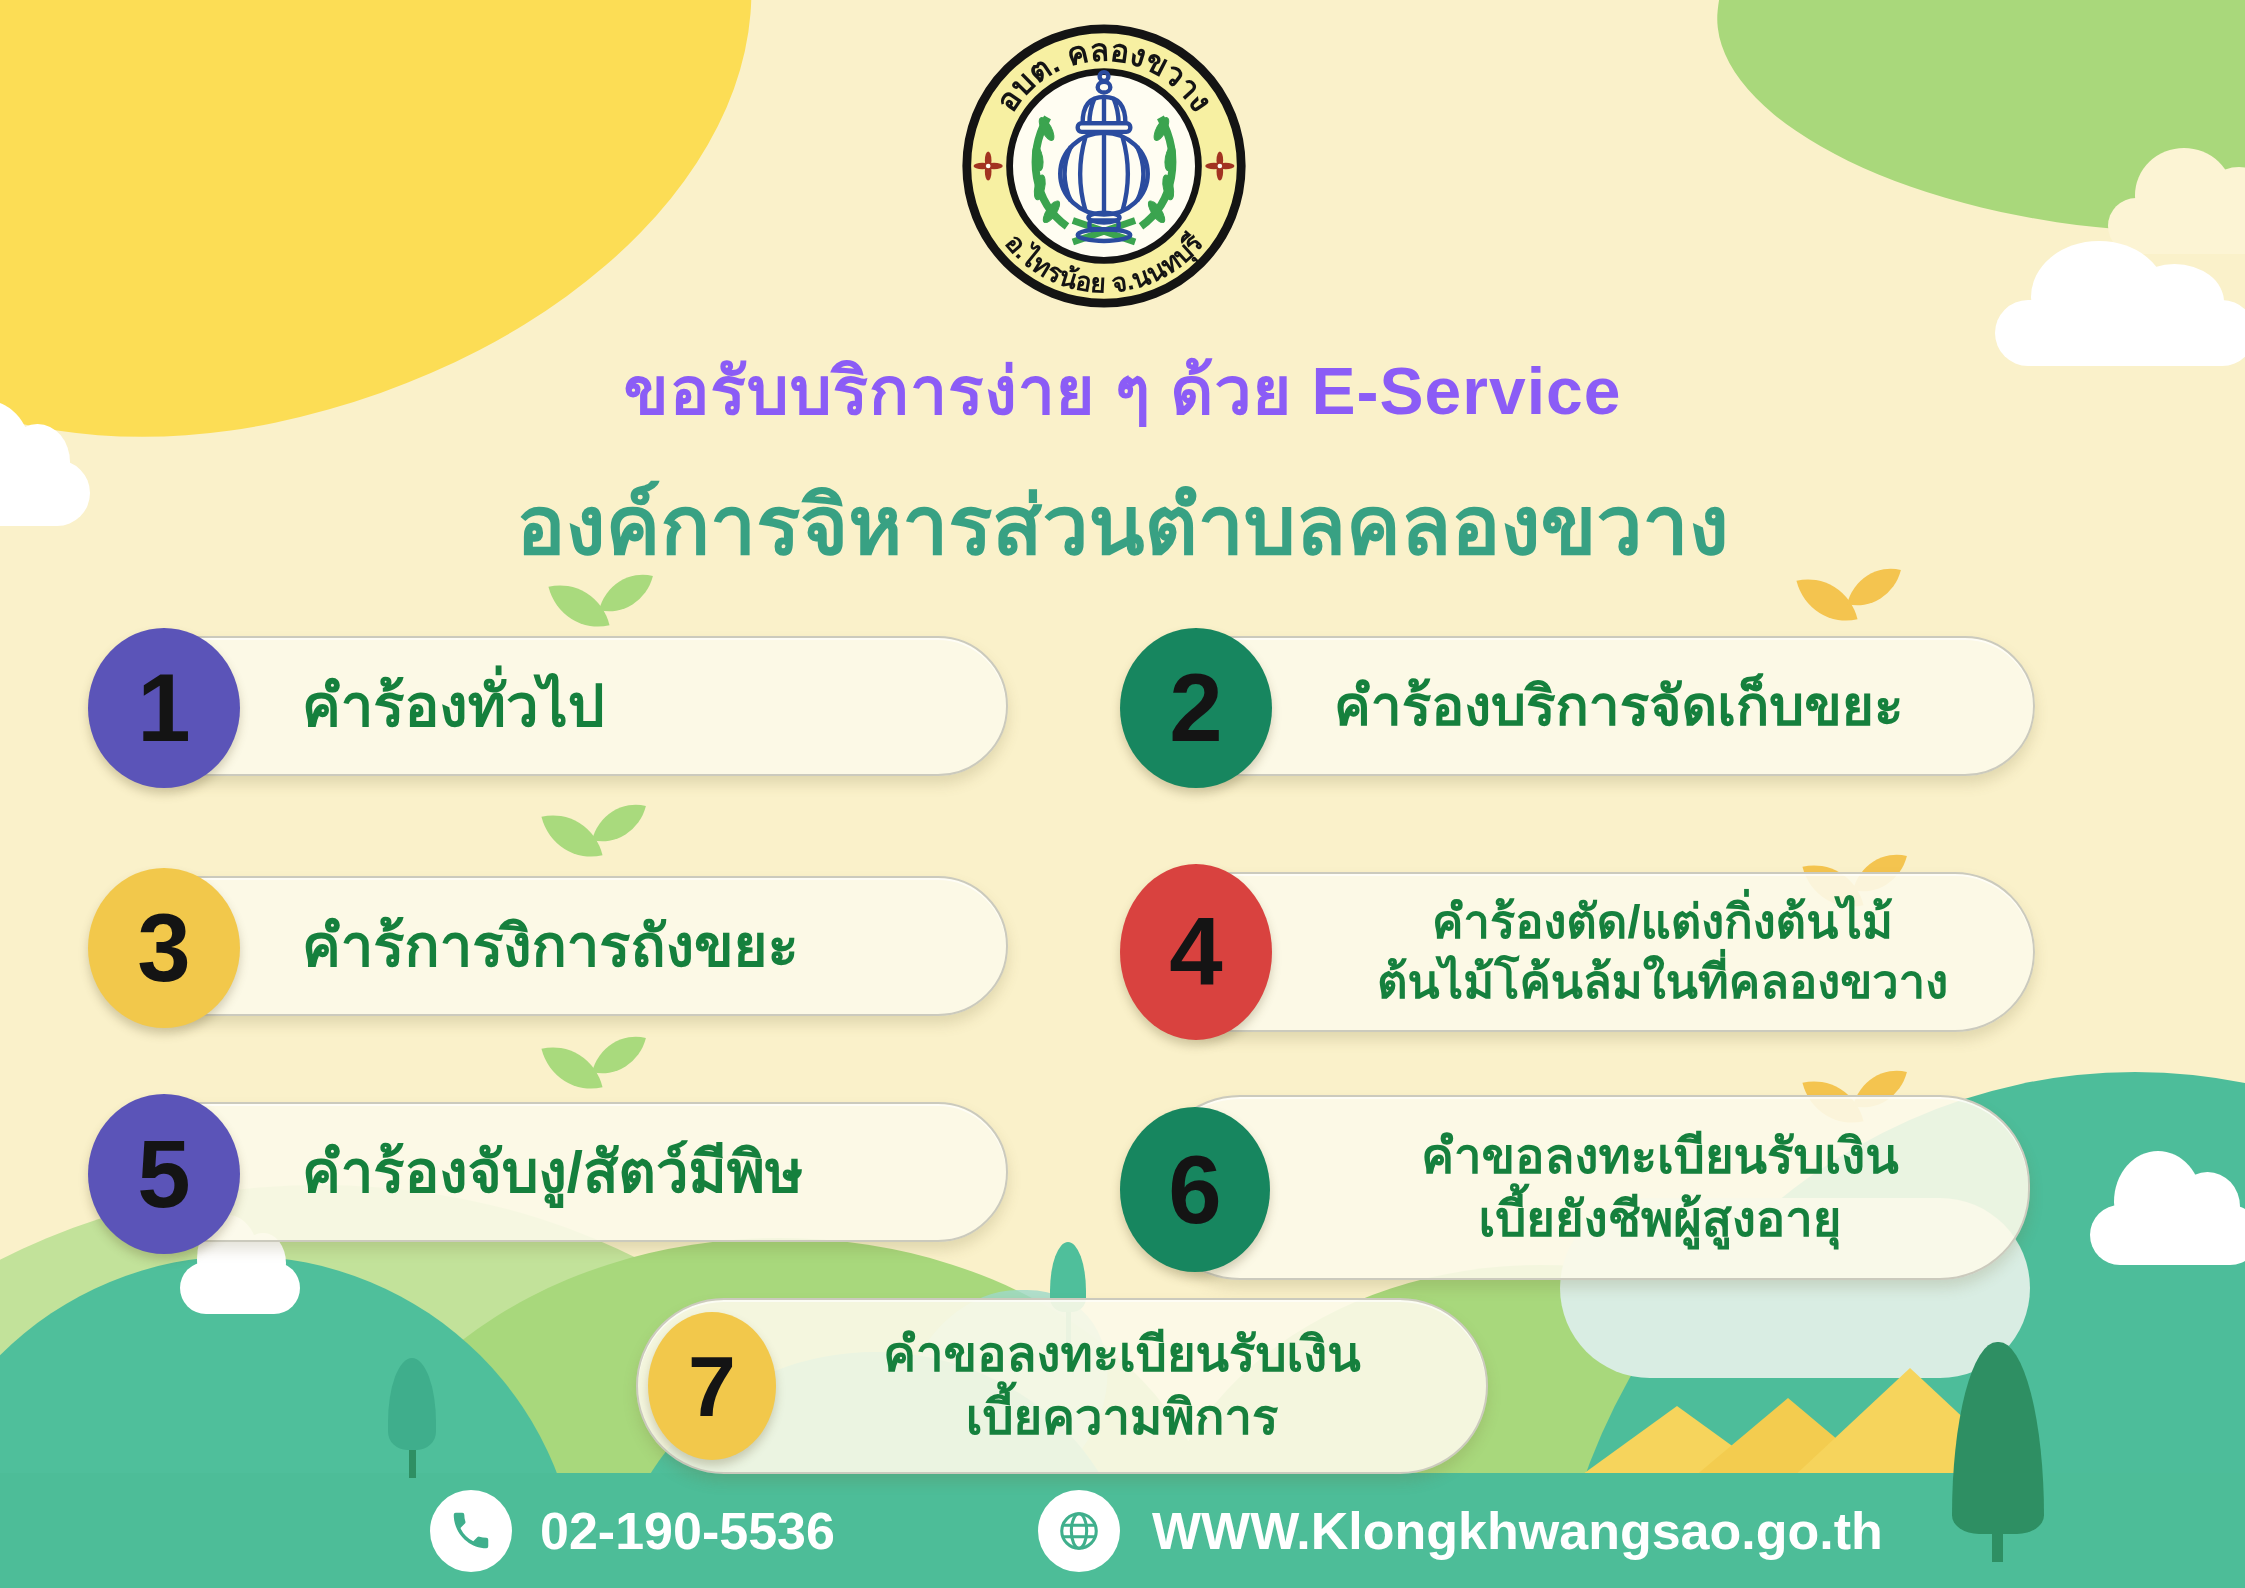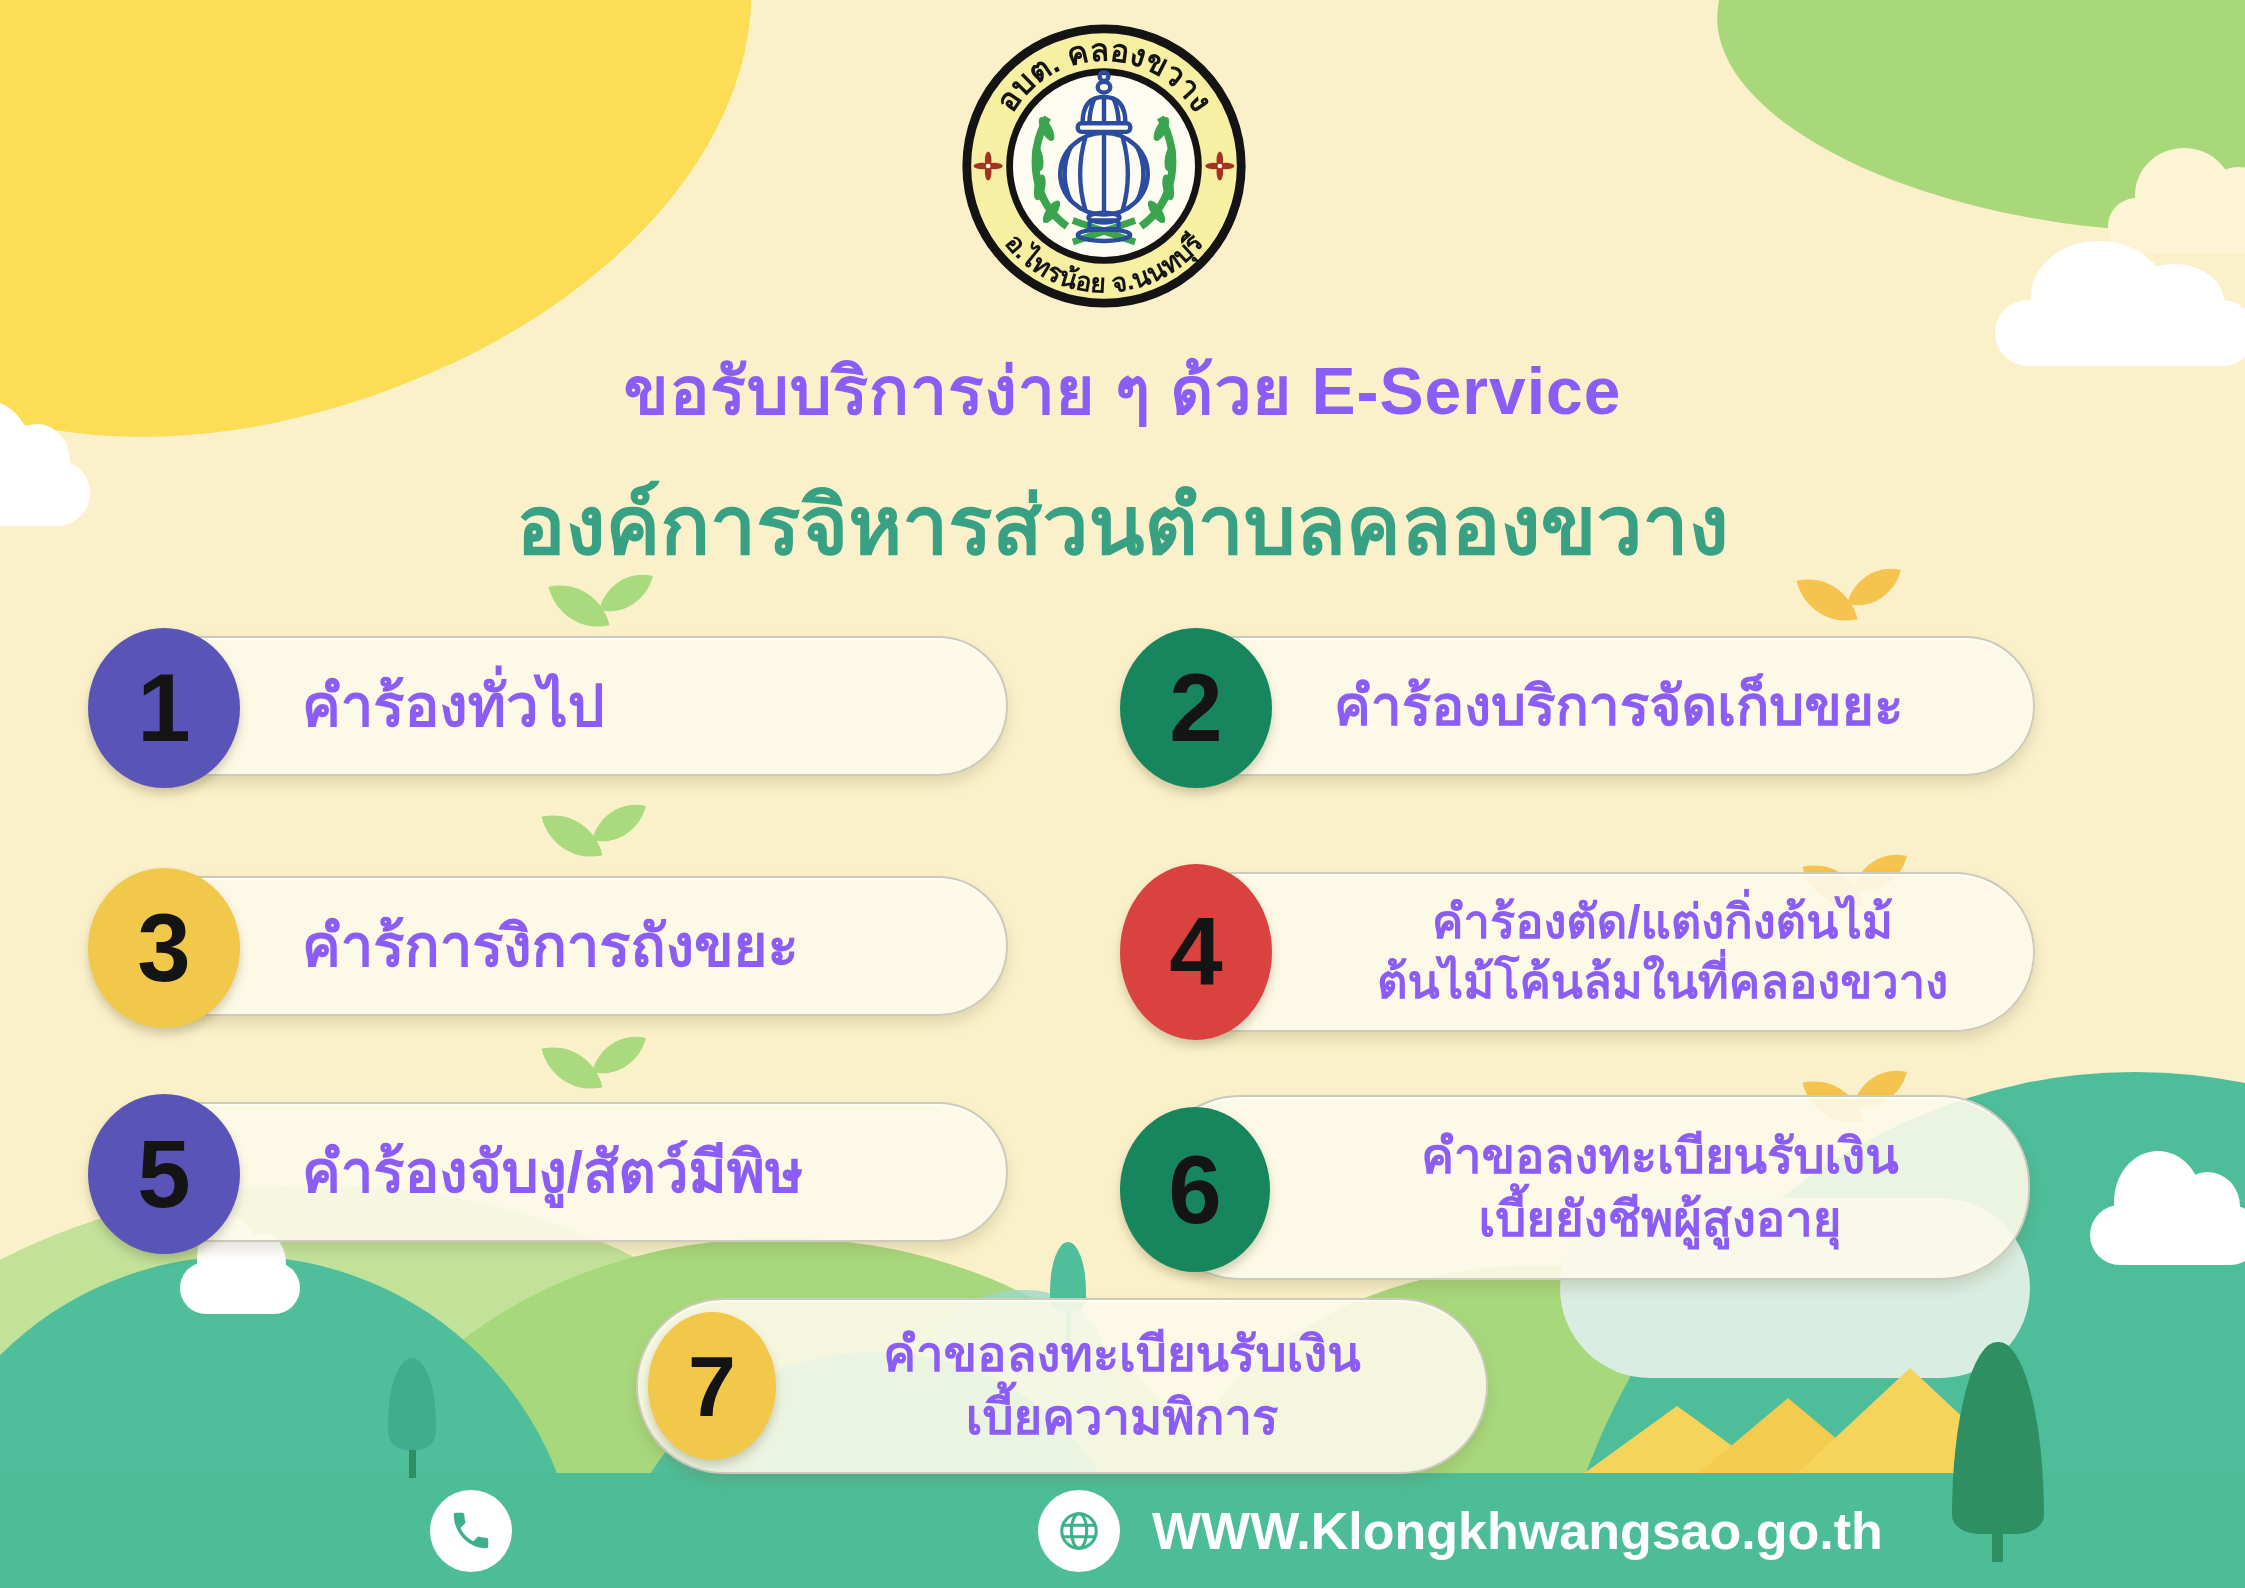--- a/index.html
+++ b/index.html
@@ -77,21 +77,21 @@
 
   
   .service{border:2px solid #cbcabd;border-radius:90px;
     background:rgba(252,249,233,.9);
     box-shadow:0 8px 14px rgba(110,100,50,.18), inset 0 2px 0 rgba(255,255,255,.65);
     display:flex;align-items:center;}
   .badge{position:absolute;border-radius:50%;display:flex;align-items:center;justify-content:center;
     font-size:96px;font-weight:800;color:#141414;box-shadow:0 6px 10px rgba(90,80,40,.25);}
   .cp{background:#5B54B8;} .cg{background:#17865F;} .cy{background:#F2C84B;} .cr{background:#D9423F;}
   .badge-std{left:-32px;top:-10px;width:152px;height:160px;}
-  .label{color:#8b5cf6;font-weight:800;width:100%;}
+  .label{color:#15803d;font-weight:800;width:100%;}
   .label .ln{line-height:1.28;white-space:nowrap;}
   .label .ln:empty{display:none;}
   .lab-left{padding-left:182px;text-align:left;}
   .lab-center{padding-left:140px;text-align:center;}
   .fs-big .ln{font-size:58px;}
   .fs-mid .ln{font-size:47px;}
   .fs-mid2 .ln{font-size:49px;}
 
   .s1{left:118px;top:636px;width:890px;height:140px;}
   .s2{left:1150px;top:636px;width:885px;height:140px;}
@@ -304,20 +304,21 @@
       <div class="ln">คำขอลงทะเบียนรับเงิน</div>
       <div class="ln">เบี้ยความพิการ</div>
     </div>
   </div>
 
   <div class="abs z6 foot-ic phone-ic">
     <svg viewBox="0 0 24 24">
         <path fill="#3FAF8C" d="M6.62 10.79a15.05 15.05 0 0 0 6.59 6.59l2.2-2.2a1 1 0 0 1 1.01-.24c1.12.37 2.33.57 3.58.57a1 1 0 0 1 1 1V20a1 1 0 0 1-1 1C10.85 21 3 13.15 3 3.5a1 1 0 0 1 1-1H7.5a1 1 0 0 1 1 1c0 1.25.2 2.46.57 3.58a1 1 0 0 1-.24 1.01l-2.21 2.2Z"></path>
       </svg>
   </div>
+  <div class="abs z6 foot-txt phone-txt">02-190-5536</div>
 
   <div class="abs z6 foot-ic globe-ic">
     <svg viewBox="0 0 24 24" fill="none" stroke="#3FAF8C" stroke-width="1.6">
       <circle cx="12" cy="12" r="9"></circle>
       <ellipse cx="12" cy="12" rx="4" ry="9"></ellipse>
       <path d="M3.6 9h16.8 M3.6 15h16.8"></path>
     </svg>
   </div>
   <div class="abs z6 foot-txt web-txt">WWW.Klongkhwangsao.go.th</div>
 

